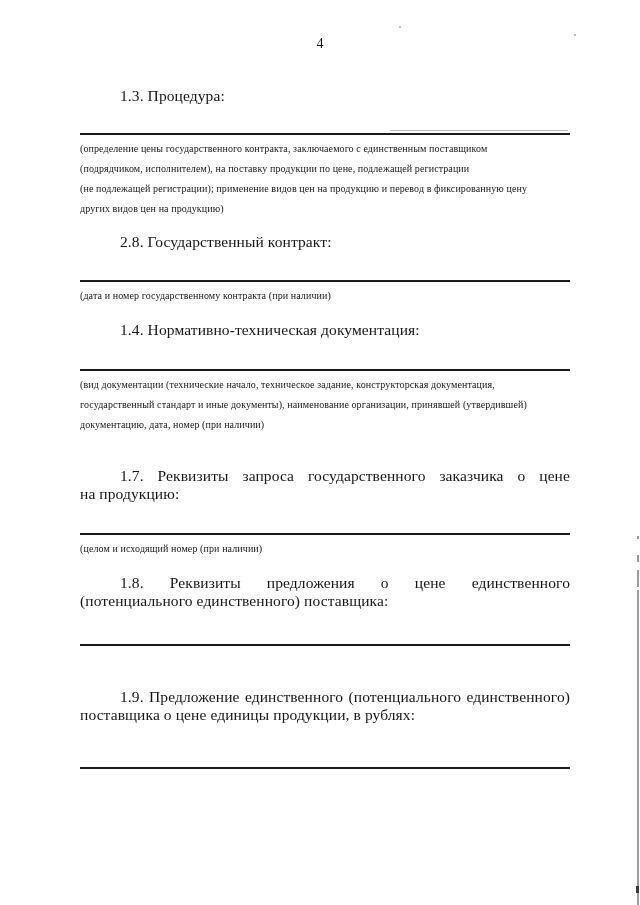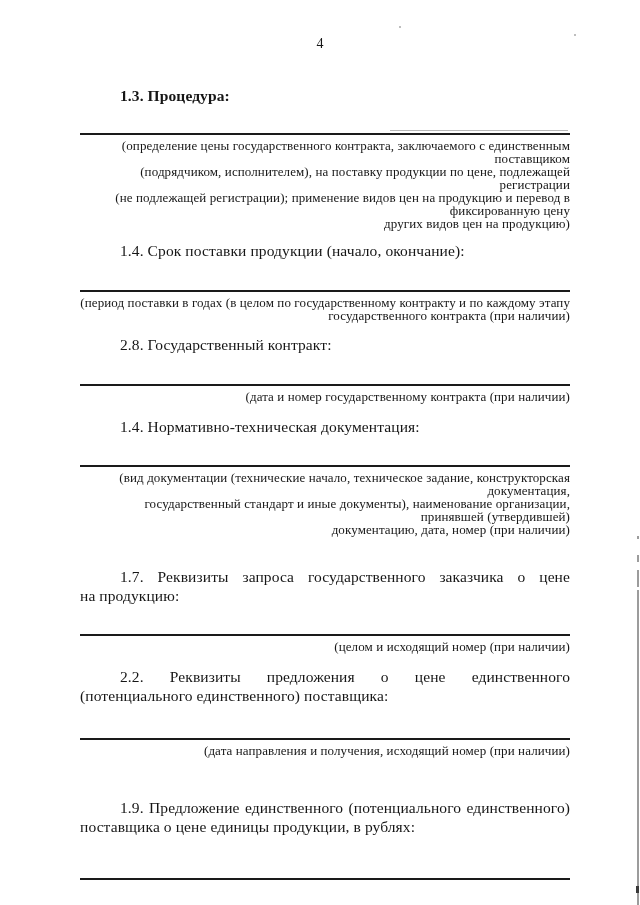--- a/index.html
+++ b/index.html
@@ -36,28 +36,28 @@
     text-align: justify;
     letter-spacing: 0.1px;
   }
   .blank-line {
     height: 2px;
     background: #1a1a1a;
     position: relative;
   }
   .caption {
     margin: 4px 0 0 0;
-    font-size: 13px;
-    line-height: 13px;
-    text-align: right;
+    font-size: 10px;
+    line-height: 20px;
+    text-align: left;
     white-space: pre-line;
     letter-spacing: 0.1px;
   }
   
-  .s0 .heading { margin-top: 35px; font-weight: bold; }
+  .s0 .heading { margin-top: 35px; }
   .s0 .blank-line { margin-top: 27px; }
   .s1 .heading { margin-top: 12px; }
   .s1 .blank-line { margin-top: 30px; }
   .s2 .heading { margin-top: 14px; }
   .s2 .blank-line { margin-top: 29px; }
   .s3 .heading { margin-top: 15px; }
   .s3 .blank-line { margin-top: 29px; }
   .s4 .heading { margin-top: 32px; }
   .s4 .blank-line { margin-top: 29px; }
   .s5 .heading { margin-top: 15px; }
@@ -99,26 +99,20 @@
       <p class="heading">1.3. Процедура:</p>
       <div class="blank-line">
         <div class="smudge-over-line"></div>
       </div>
       <p class="caption">(определение цены государственного контракта, заключаемого с единственным поставщиком
 (подрядчиком, исполнителем), на поставку продукции по цене, подлежащей регистрации
 (не подлежащей регистрации); применение видов цен на продукцию и перевод в фиксированную цену
 других видов цен на продукцию)</p>
     </div>
 
-    <div class="section s1">
-      <p class="heading">1.4. Срок поставки продукции (начало, окончание):</p>
-      <div class="blank-line"></div>
-      <p class="caption">(период поставки в годах (в целом по государственному контракту и по каждому этапу
-государственного контракта (при наличии)</p>
-    </div>
 
     <div class="section s2">
       <p class="heading">2.8. Государственный контракт:</p>
       <div class="blank-line"></div>
       <p class="caption">(дата и номер государственному контракта (при наличии)</p>
     </div>
 
     <div class="section s3">
       <p class="heading">1.4. Нормативно-техническая документация:</p>
       <div class="blank-line"></div>
@@ -127,23 +121,22 @@
 документацию, дата, номер (при наличии)</p>
     </div>
 
     <div class="section s4">
       <p class="heading">1.7. Реквизиты запроса государственного заказчика о цене на&nbsp;продукцию:</p>
       <div class="blank-line"></div>
       <p class="caption">(целом и исходящий номер (при наличии)</p>
     </div>
 
     <div class="section s5">
-      <p class="heading">2.2. Реквизиты предложения о цене единственного (потенциального единственного) поставщика:</p>
+      <p class="heading">1.8. Реквизиты предложения о цене единственного (потенциального единственного) поставщика:</p>
       <div class="blank-line"></div>
-      <p class="caption">(дата направления и получения, исходящий номер (при наличии)</p>
     </div>
 
     <div class="section s6">
       <p class="heading">1.9. Предложение единственного (потенциального единственного) поставщика о цене единицы продукции, в рублях:</p>
       <div class="blank-line"></div>
     </div>
 
   </div>
 
   <div class="artifact" style="left:637px; top:536px; width:1.5px; height:3px;"></div>

